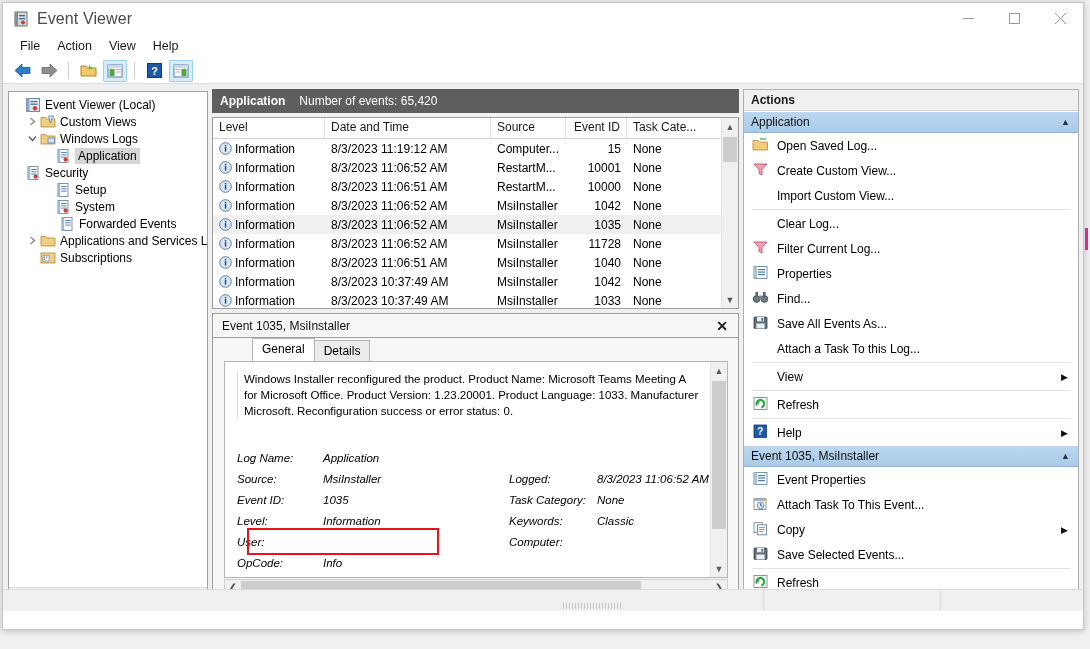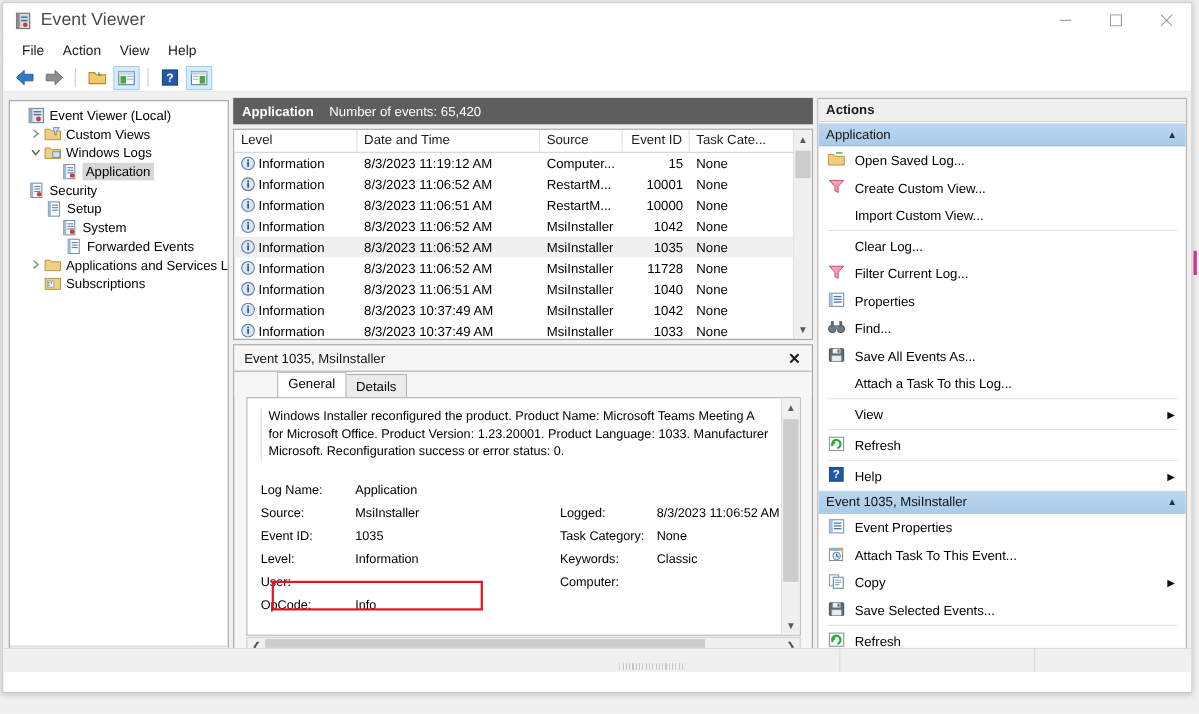--- a/index.html
+++ b/index.html
@@ -253,21 +253,21 @@
     line-height: 16px;
     border-left: 1px solid #d9d9d9;
     padding-left: 6px;
   }
   .kv-wrap {
     position: absolute;
     left: 12px; top: 73px;
     width: 470px;
     font-size: 11.5px; color: #000;
   }
-  .kv-col { position: absolute; top: 0; }
+  .kv-col { position: absolute; top: 12px; font-style: italic; }
   .kv-col.left { left: 0; width: 250px; }
   .kv-col.right { left: 272px; width: 210px; }
   .kv-row { height: 21px; display: flex; align-items: center; }
   .kv-k { width: 86px; flex: none; }
   .kv-col.right .kv-k { width: 88px; }
   .kv-v { }
 
   .redbox {
     position: absolute;
     left: 10px; top: 93px;
@@ -495,21 +495,21 @@
               <span class="tw-icon"><svg width="16" height="16" viewBox="0 0 16 16">
                   <rect x="3" y="1.5" width="10" height="13" fill="#ffffff" stroke="#6b8aa8" stroke-width=".9"></rect>
                   <rect x="3" y="1.5" width="2.2" height="13" fill="#9db8d0"></rect>
                   <rect x="6.2" y="4" width="5.5" height="1" fill="#5a82ad"></rect>
                   <rect x="6.2" y="6.3" width="5.5" height="1" fill="#5a82ad"></rect>
                   <rect x="6.2" y="8.6" width="5.5" height="1" fill="#5a82ad"></rect>
                   <circle cx="10.6" cy="11.6" r="2.1" fill="#d23b2e"></circle>
                 </svg></span>
               <span class="lbl">Security</span>
             </div>
-            <div class="tree-row" style="padding-left: 16px;">
+            <div class="tree-row" style="padding-left: 30px;">
               <span class="expander"></span>
               <span class="tw-icon"><svg width="16" height="16" viewBox="0 0 16 16">
                   <rect x="3" y="1.5" width="10" height="13" fill="#ffffff" stroke="#6b8aa8" stroke-width=".9"></rect>
                   <rect x="3" y="1.5" width="2.2" height="13" fill="#9db8d0"></rect>
                   <rect x="6.2" y="4" width="5.5" height="1" fill="#5a82ad"></rect>
                   <rect x="6.2" y="6.3" width="5.5" height="1" fill="#5a82ad"></rect>
                   <rect x="6.2" y="8.6" width="5.5" height="1" fill="#5a82ad"></rect>
                 </svg></span>
               <span class="lbl">Setup</span>
             </div>

